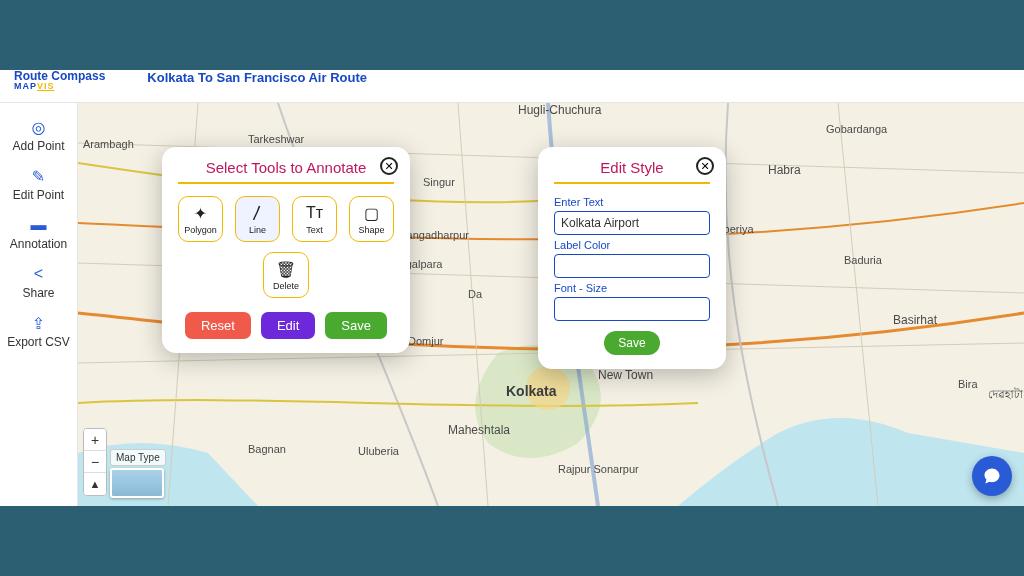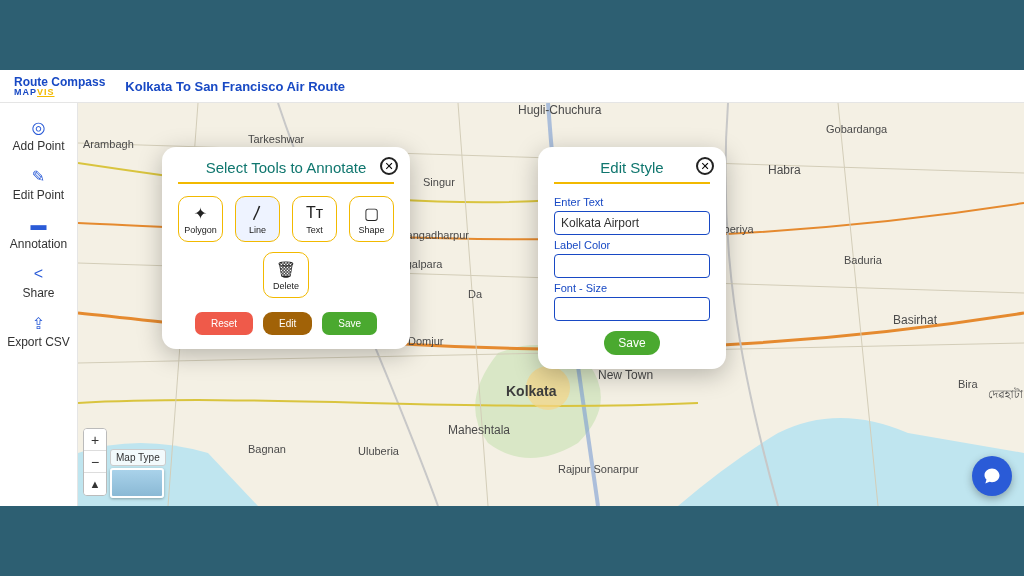--- a/index.html
+++ b/index.html
@@ -7,22 +7,22 @@
   .outer-frame {
     width: 1024px; height: 576px; background: #2d5f72;
     display: flex; flex-direction: column; justify-content: center;
   }
   .app {
     width: 1024px; height: 436px; background: #fff; position: relative;
     margin: 0 auto;
   }
   
   .topnav {
-    height: 33px; display: flex; align-items: center; padding: 0 14px;
-    border-bottom: 1px solid #e5e5e5; background: #fff; position: relative; z-index: 20;
+    height: 33px; display: flex; padding: 0 14px;
+    border-bottom: 1px solid #e5e5e5; background: #fff; position: relative; z-index: 20; gap: 22px;
   }
   .brand {
     font-weight: 800; font-size: 12px; color: #1849c4; line-height: 1;
     margin-right: 20px; display: flex; flex-direction: column;
   }
   .brand .sub { font-size: 9px; color:#1849c4; letter-spacing: 1px; }
   .brand .sub span.y { color: #f2b900; text-decoration: underline; }
   .route-title { color: #1849c4; font-size: 13px; font-weight: 600; }
   .nav-right { margin-left: auto; display: flex; align-items: center; gap: 16px; }
   .nav-link { color: #555; font-size: 13px; cursor: pointer; }
@@ -75,40 +75,40 @@
   .panel {
     position: absolute; background: #fff; border-radius: 14px;
     box-shadow: 0 6px 24px rgba(0,0,0,.25); z-index: 18; padding: 12px 16px 14px;
   }
   .panel .close {
     position: absolute; top: 10px; right: 12px; width: 18px; height: 18px;
     border: 2px solid #222; border-radius: 50%; display:flex; align-items:center;
     justify-content:center; font-size:11px; cursor:pointer; line-height:1;
   }
   .panel-title {
-    text-align:center; font-size:15px; color:#0f766e; padding-bottom:6px;
+    text-align:center; font-size:15px; color:#be185d; padding-bottom:6px;
     border-bottom: 2px solid #f2b900; margin-bottom:12px;
   }
   
   .tools-panel { left: 84px; top: 44px; width: 248px; }
   .tool-row { display:flex; gap:12px; justify-content:center; }
   .tool-btn {
     width:46px; height:46px; border:1px solid #f2b900; border-radius:10px;
     background:#fff; display:flex; flex-direction:column; align-items:center;
     justify-content:center; cursor:pointer;
   }
   .tool-btn.selected { background:#eef3ff; border-color:#f2b900; }
   .tool-btn .ticon { font-size:16px; color:#222; height:18px; }
   .tool-btn .tlbl { font-size:9px; margin-top:3px; color:#222; }
   .tool-row.second { margin-top:10px; }
   .btn-row { display:flex; justify-content:center; gap:10px; margin-top:14px; }
   .pill-btn {
-    border:none; border-radius:7px; padding:6px 16px; font-size:10px; color:#fff; cursor:pointer;
-  }
-  .pill-reset{ background:#ef5a4a;} .pill-edit{ background:#a16207;border-radius:9px;} .pill-save{ background:#4aa92f;}
+    border:none; border-radius:7px; padding:6px 16px; font-size:13px; color:#fff; cursor:pointer;
+  }
+  .pill-reset{ background:#ef5a4a;} .pill-edit{ background:#6d28d9;} .pill-save{ background:#4aa92f;}
   
   .style-panel { left: 460px; top: 44px; width: 188px; }
   .form-lbl { font-size:11px; color:#1849c4; margin-top:4px; margin-bottom:3px;}
   .form-input {
     width:100%; border:1px solid #1849c4; border-radius:4px; padding:4px 6px;
     font-size:12px; color:#333; background:#fff;
   }
   .save-center{ text-align:center; margin-top:10px;}
   .save-btn{
     display:inline-block; background:#4aa92f; color:#fff; border:none;

